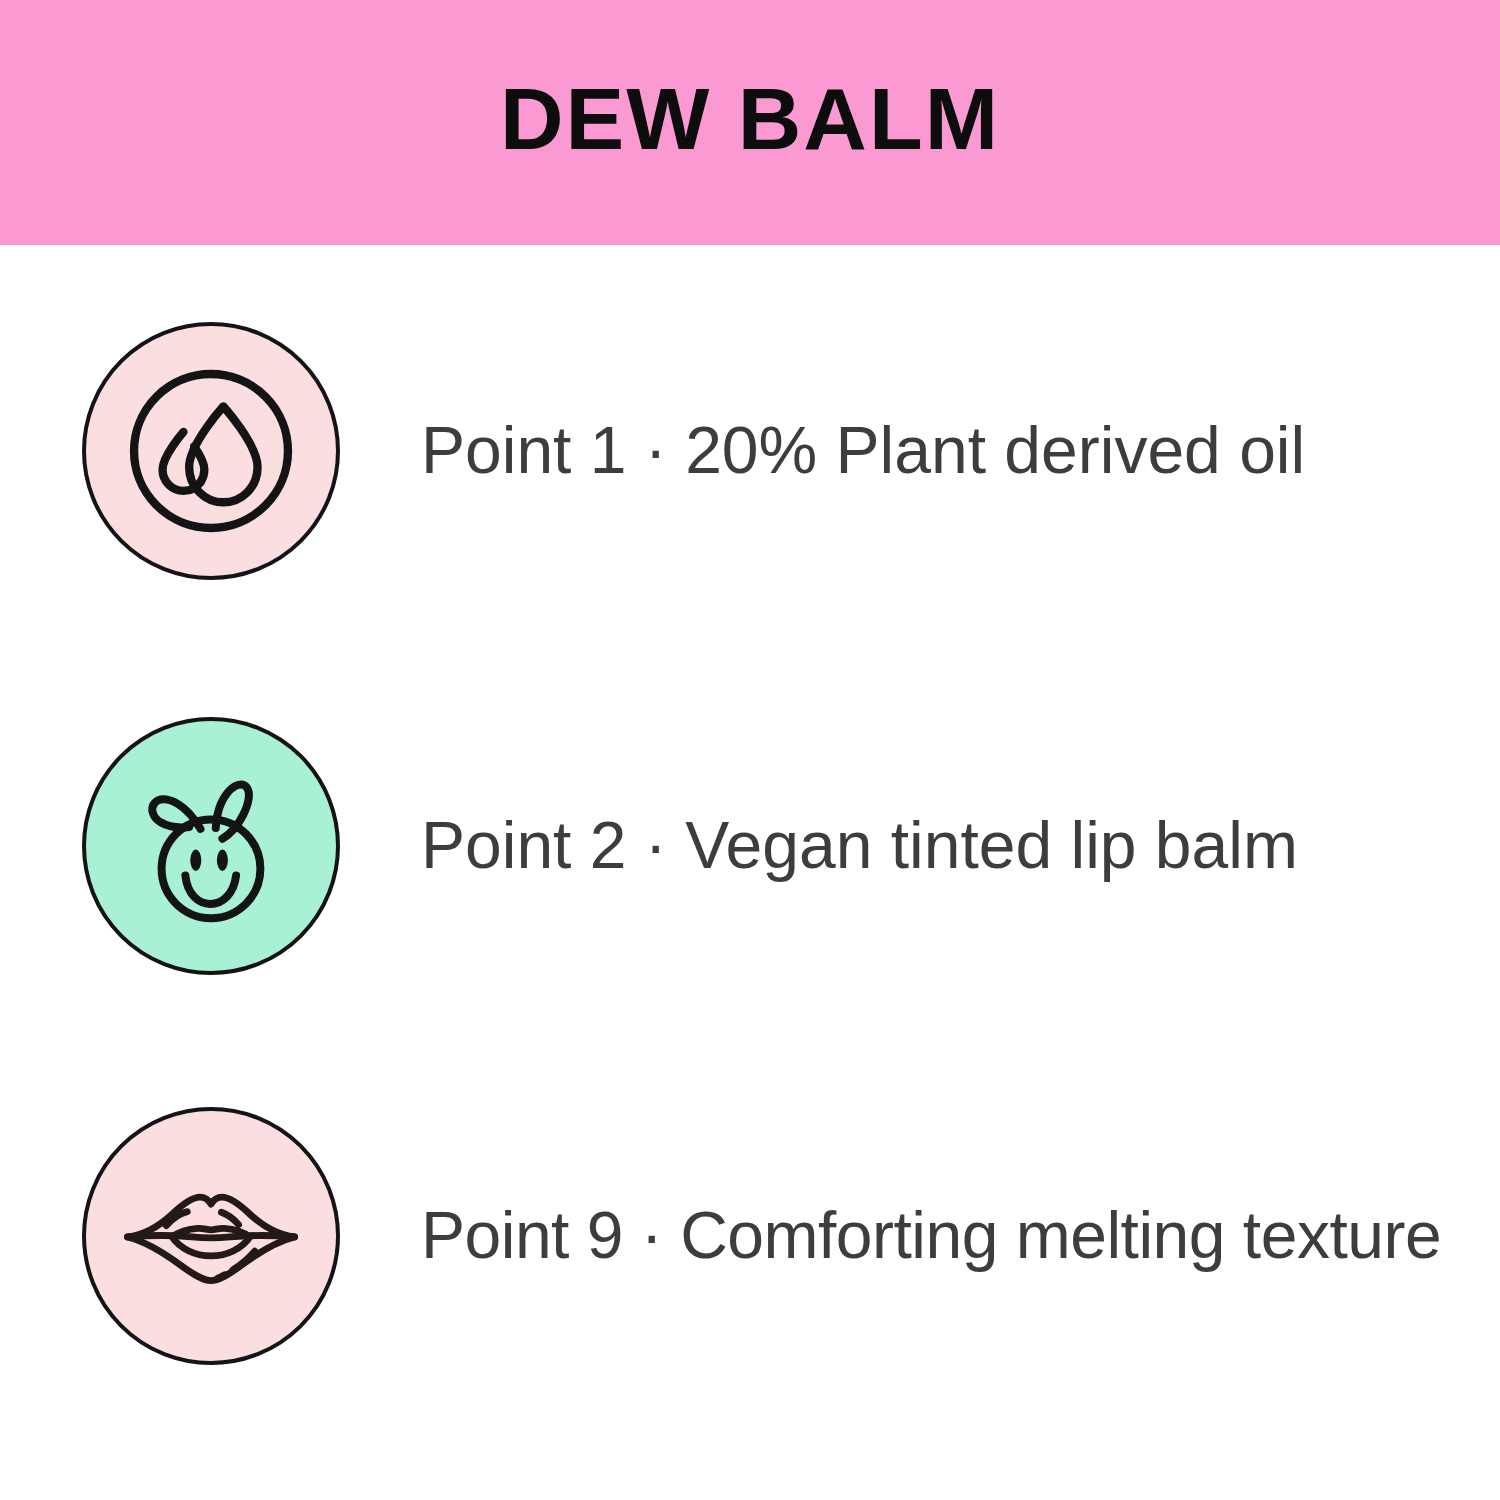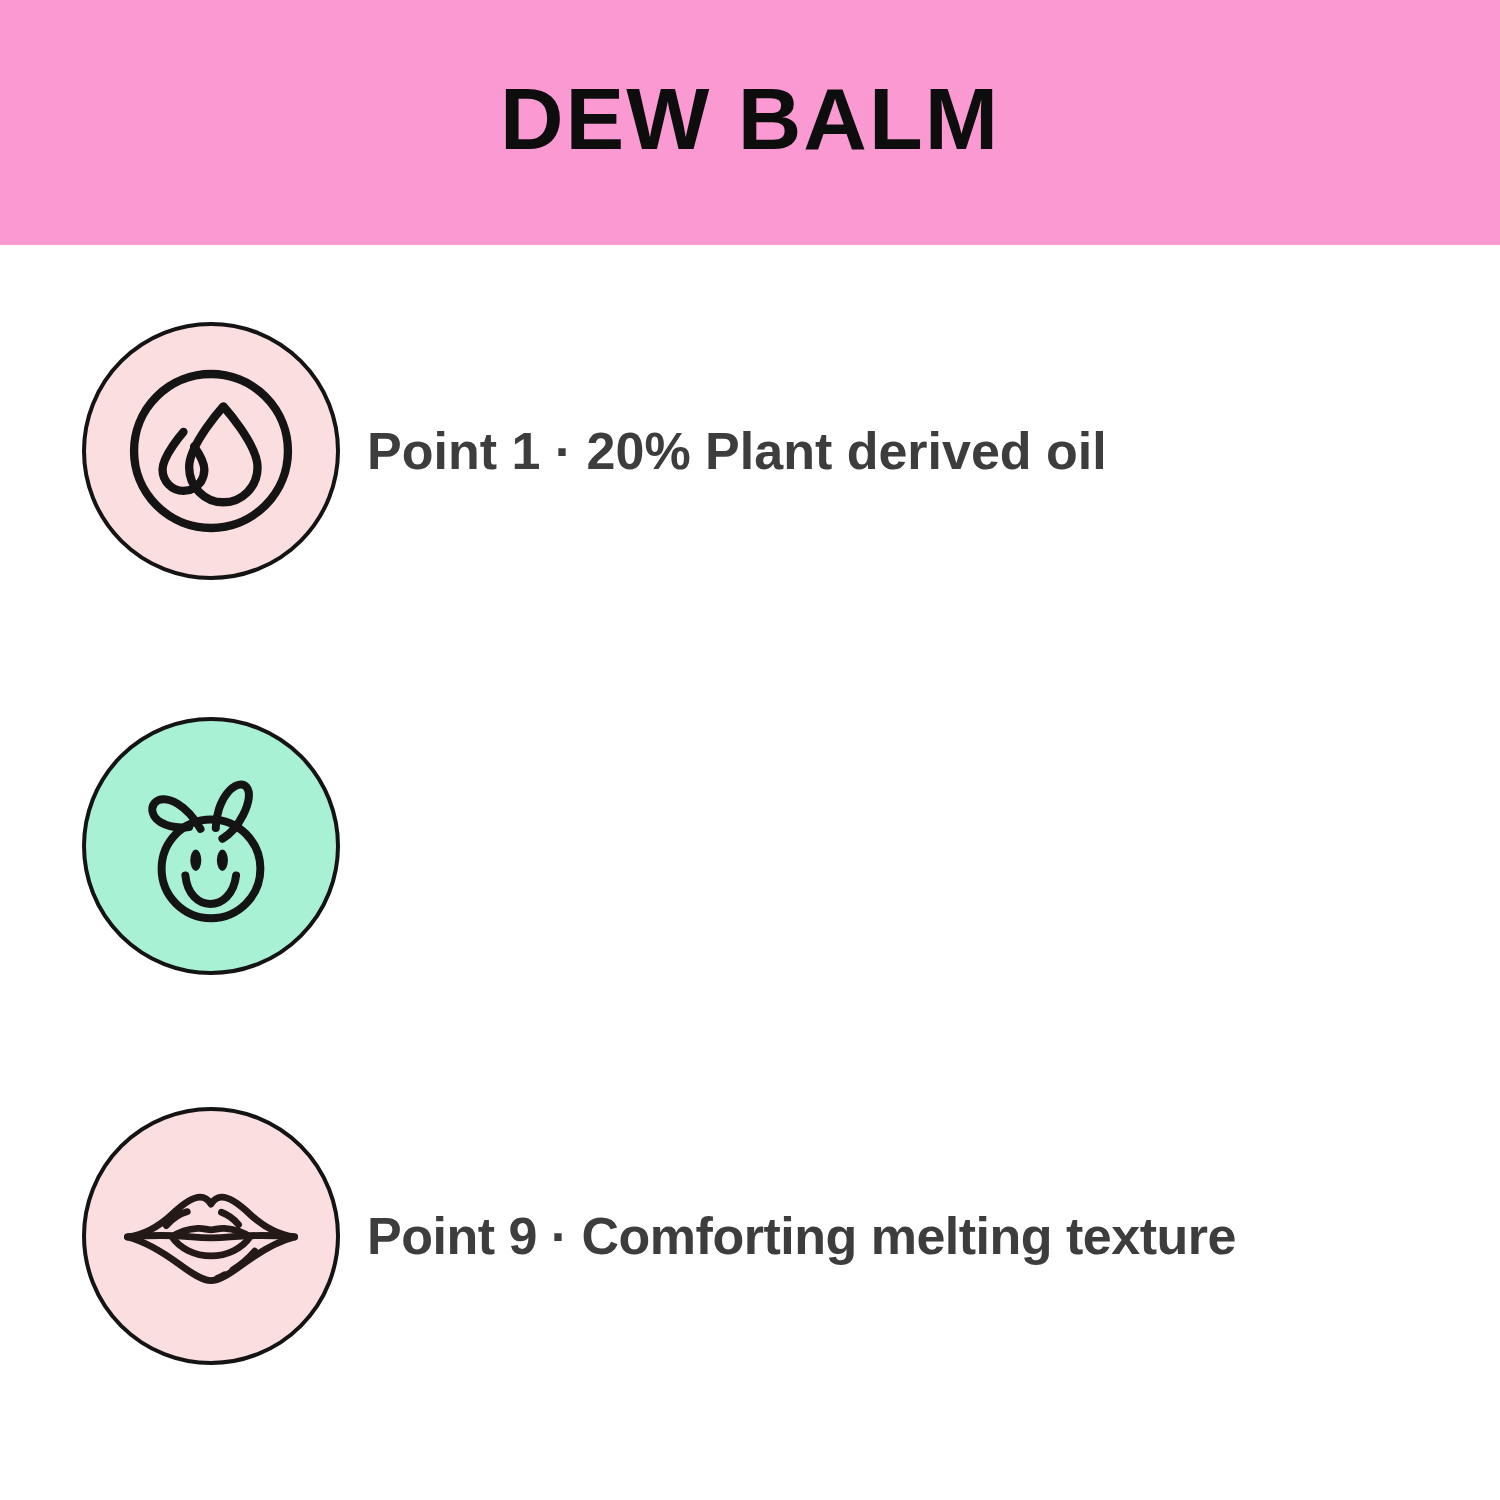--- a/index.html
+++ b/index.html
@@ -85,24 +85,24 @@
   .badge.fill-mint  { background: #a9f1d5; }
 
   .badge svg {
     display: block;
     width: 190px;
     height: 190px;
     overflow: visible;
   }
 
   .point-label {
-    margin-left: 27px;
+    margin-left: 81px;
     font-family: "Liberation Sans", sans-serif;
-    font-size: 52px;
-    font-weight: bold;
+    font-size: 66px;
+    font-weight: normal;
     color: #3d3d3d;
     letter-spacing: 0px;
     line-height: 1.05;
     white-space: nowrap;
   }
 
   
   .row-2 .point-label { letter-spacing: -0.5px; }
 </style>
 </head>
@@ -141,20 +141,21 @@
 
             <circle cx="50" cy="62" r="26"></circle>
 
             <ellipse cx="42" cy="57.5" rx="2.9" ry="5.6" fill="#141414" stroke="none"></ellipse>
             <ellipse cx="56" cy="57.5" rx="2.9" ry="5.6" fill="#141414" stroke="none"></ellipse>
 
             <path d="M36.5 65.5 C37.5 75.5 43.5 80.5 49.6 80.5 C55.8 80.5 62 75.5 63.2 65.5"></path>
           </svg>
         </span>
       </div>
+      <div class="point-label">Point 2 · Vegan tinted lip balm</div>
     </div>
 
     <div class="point-row row-2">
       <div class="badge fill-pink">
         <span>
           <svg viewBox="0 0 100 100" fill="none" stroke="#231916" stroke-width="3.6" stroke-linecap="round" stroke-linejoin="round">
 
             <path d="M6 50.5 C14 49.5 22 45.5 29.5 38.5 C35.5 32.8 40.5 29.5 44.2 29.5 C47.2 29.5 49 31.5 50 33.2 C51 31.5 52.8 29.5 55.8 29.5 C59.5 29.5 64.5 32.8 70.5 38.5 C78 45.5 86 49.5 94 50.5 C86 52.5 76 58 66.5 65 C59 70.5 54 73.5 50 73.5 C46 73.5 41 70.5 33.5 65 C24 58 14 52.5 6 50.5 Z"></path>
 
             <path d="M6 50.5 C18 49.5 30 49.5 40 50.5 C45 51 47.5 51 50 51 C52.5 51 55 51 60 50.5 C70 49.5 82 49.5 94 50.5"></path>

